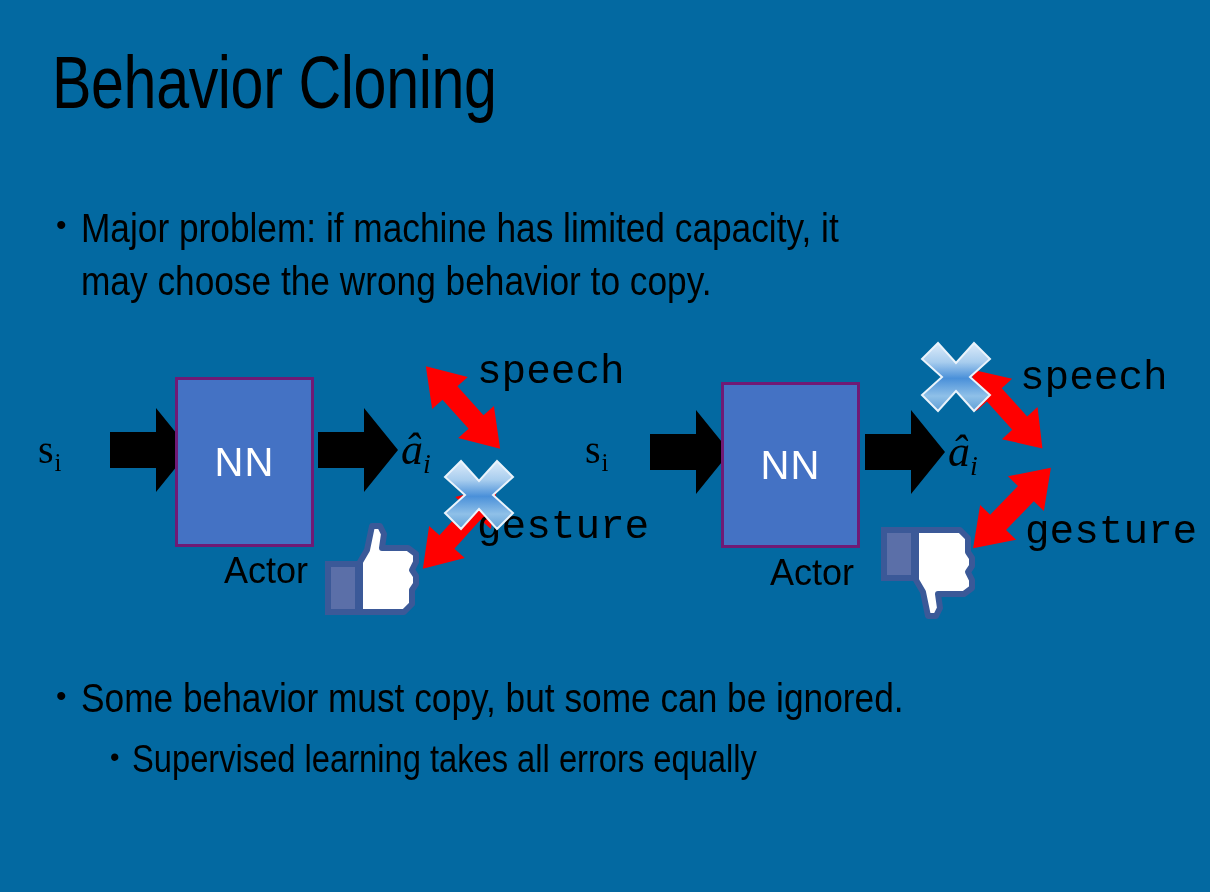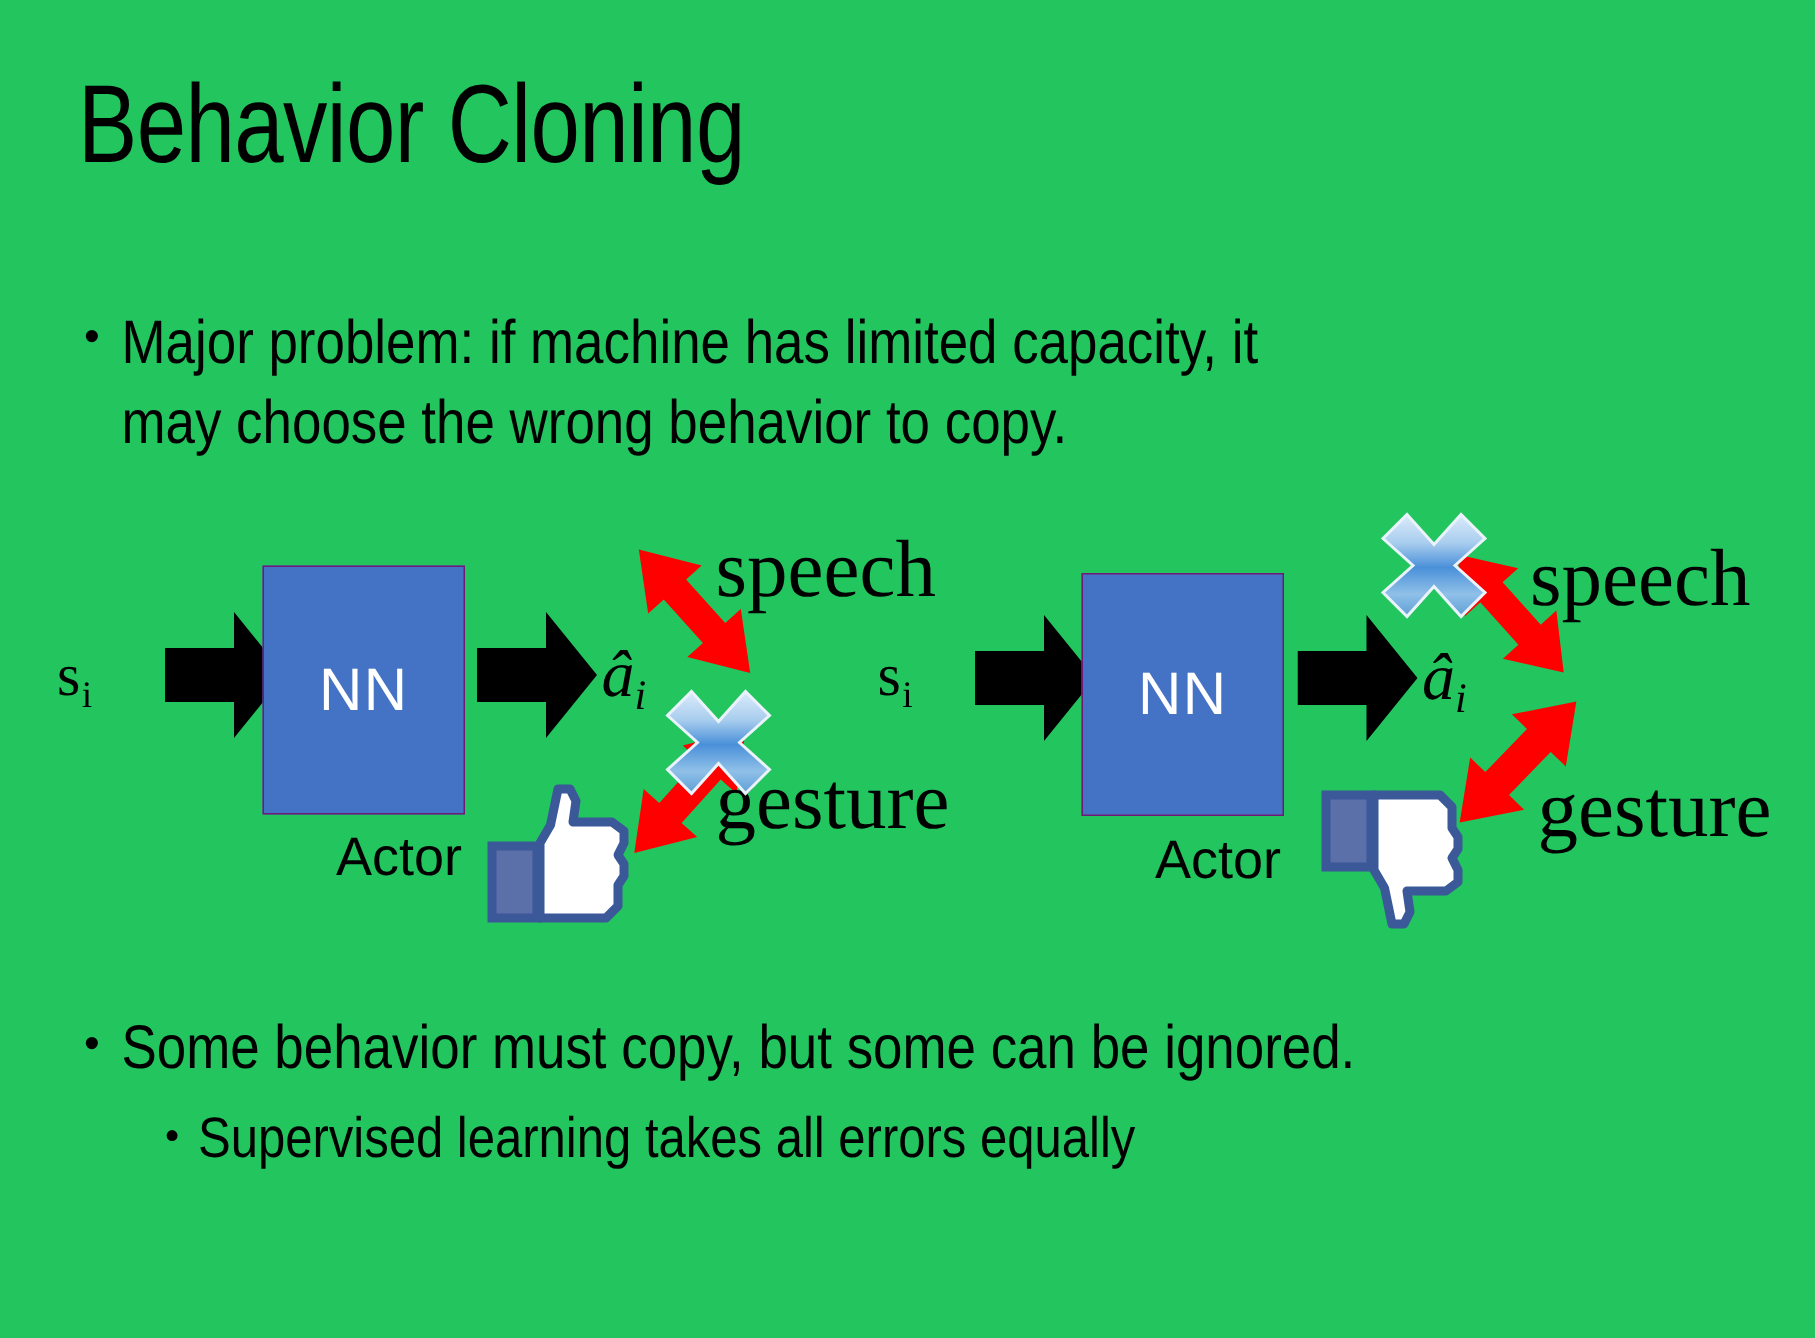--- a/index.html
+++ b/index.html
@@ -7,21 +7,21 @@
     padding: 0;
     background: #ffffff;
   }
   body {
     font-family: "Liberation Sans", sans-serif;
   }
   #slide {
     position: relative;
     width: 1210px;
     height: 892px;
-    background: #22c55e;
+    background: #0369a1;
     overflow: hidden;
   }
 
   
   .slide-title {
     position: absolute;
     left: 52px;
     top: 44px;
     width: 1100px;
     font-family: "Liberation Sans", sans-serif;
@@ -102,21 +102,21 @@
   }
   .state-label .sub {
     font-size: 25px;
     vertical-align: -0.30em;
     margin-left: 1px;
   }
 
   .nn-box {
     position: absolute;
     background: #4472C4;
-    border: 1px solid #701a75;
+    border: 3px solid #701a75;
     display: flex;
     align-items: center;
     justify-content: center;
   }
   .nn-box .nn-text {
     color: #ffffff;
     font-family: "Liberation Sans", sans-serif;
     font-size: 40px;
     font-weight: 400;
     letter-spacing: 1px;
@@ -146,22 +146,22 @@
   }
   .out-label .sub {
     font-size: 28px;
     font-style: italic;
     vertical-align: -0.32em;
     margin-left: 0px;
   }
 
   .mod-label {
     position: absolute;
-    font-family: Liberation Serif, serif;
-    font-size: 54px;
+    font-family: Liberation Mono, monospace;
+    font-size: 41px;
     color: #000000;
     line-height: 1;
     white-space: nowrap;
   }
 
   .red-arrow { position: absolute; }
   .blue-x    { position: absolute; }
   .thumb     { position: absolute; }
 </style>
 </head>

